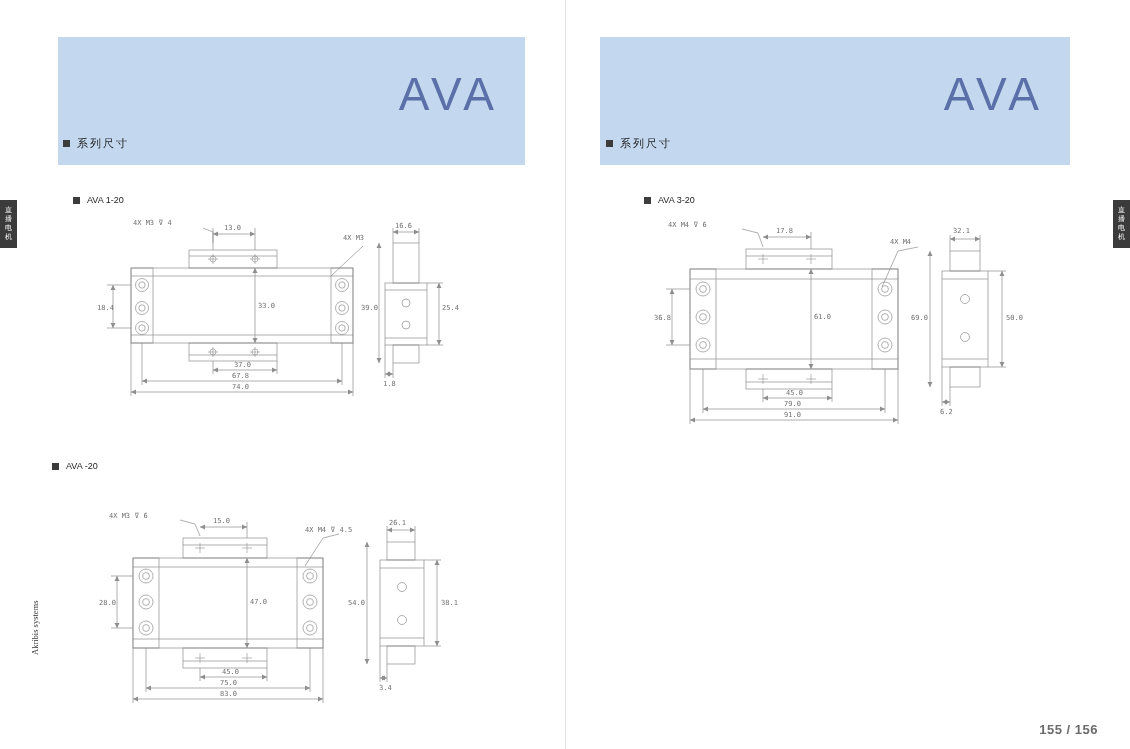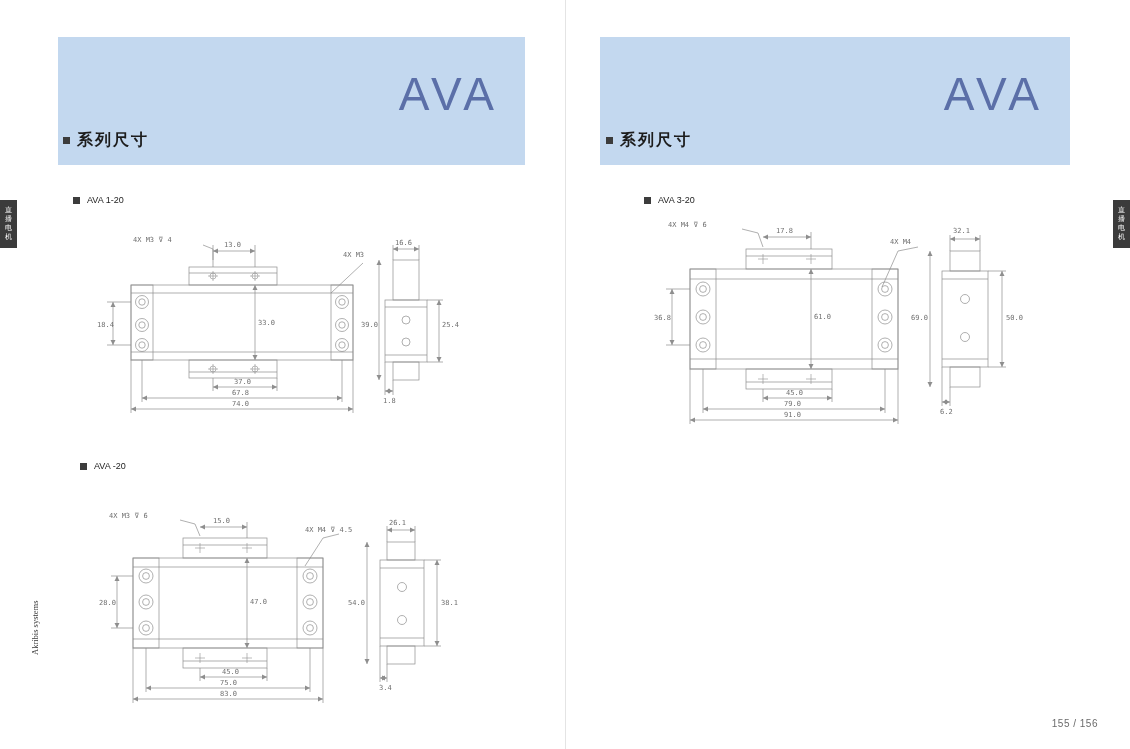--- a/index.html
+++ b/index.html
@@ -75,21 +75,21 @@
   }
   .banner.left .banner-sub { left: 5px; }
   .banner.right .banner-sub { left: 6px; }
   .sq {
     width: 7px;
     height: 7px;
     background: #3c3c3c;
     display: inline-block;
     margin-right: 7px;
   }
-  .banner-sub .label { font-family: "DejaVu Sans", sans-serif; letter-spacing: 2px; font-size: 16px; font-weight: bold;}
+  .banner-sub .label { font-family: "DejaVu Sans", sans-serif; letter-spacing: 2px; font-size: 11px;}
 
   
   .sec-head {
     position: absolute;
     display: flex;
     align-items: center;
     font-size: 9px;
     color: #1c1c1c;
     font-family: "Liberation Sans", sans-serif;
   }
@@ -108,24 +108,25 @@
     font-size: 8.5px;
     color: #3a3a3a;
     font-family: "Liberation Serif", serif;
     transform: rotate(-90deg);
     transform-origin: left top;
     white-space: nowrap;
   }
   .page-number {
     position: absolute;
     right: 32px;
-    bottom: 20px;
-    font-size: 10px;
+    bottom: 12px;
+    font-size: 13px;
     color: #6b6b6b;
     letter-spacing: 0.5px;
+    font-weight: bold;
   }
 </style>
 </head>
 <body>
 
 <div class="page">
 
   <div class="gutter"></div>
 
   <div class="edge-tab left">
@@ -156,31 +157,31 @@
       <span class="sq"></span>
       <span class="label">系列尺寸</span>
     </div>
   </div>
 
   <div class="sec-head" style="left:62px; top:195px;padding-left:11px;">
     <span class="sq"></span>
     <span>AVA 1-20</span>
   </div>
 
-  <div class="sec-head" style="left:80px; top:461px;align-items:center;">
+  <div class="sec-head" style="left:52px; top:461px;align-items:center;">
     <span class="sq"></span>
     <span>AVA -20</span>
   </div>
 
   <div class="sec-head" style="left:604px; top:195px;padding-left:40px;">
     <span class="sq"></span>
     <span>AVA 3-20</span>
   </div>
 
-  <div class="dwg" style="left:95px; top:205px;">
+  <div class="dwg" style="left:95px; top:188px;">
     <svg width="400" height="240" viewBox="0 0 400 240">
       <g fill="none" stroke="#8e8e8e" stroke-width="0.7" font-family="DejaVu Sans Mono, monospace">
 
         <rect x="36" y="80" width="222" height="75"></rect>
 
         <line x1="36" y1="88" x2="258" y2="88"></line>
         <line x1="36" y1="147" x2="258" y2="147"></line>
 
         <rect x="36" y="80" width="22" height="75"></rect>
 

